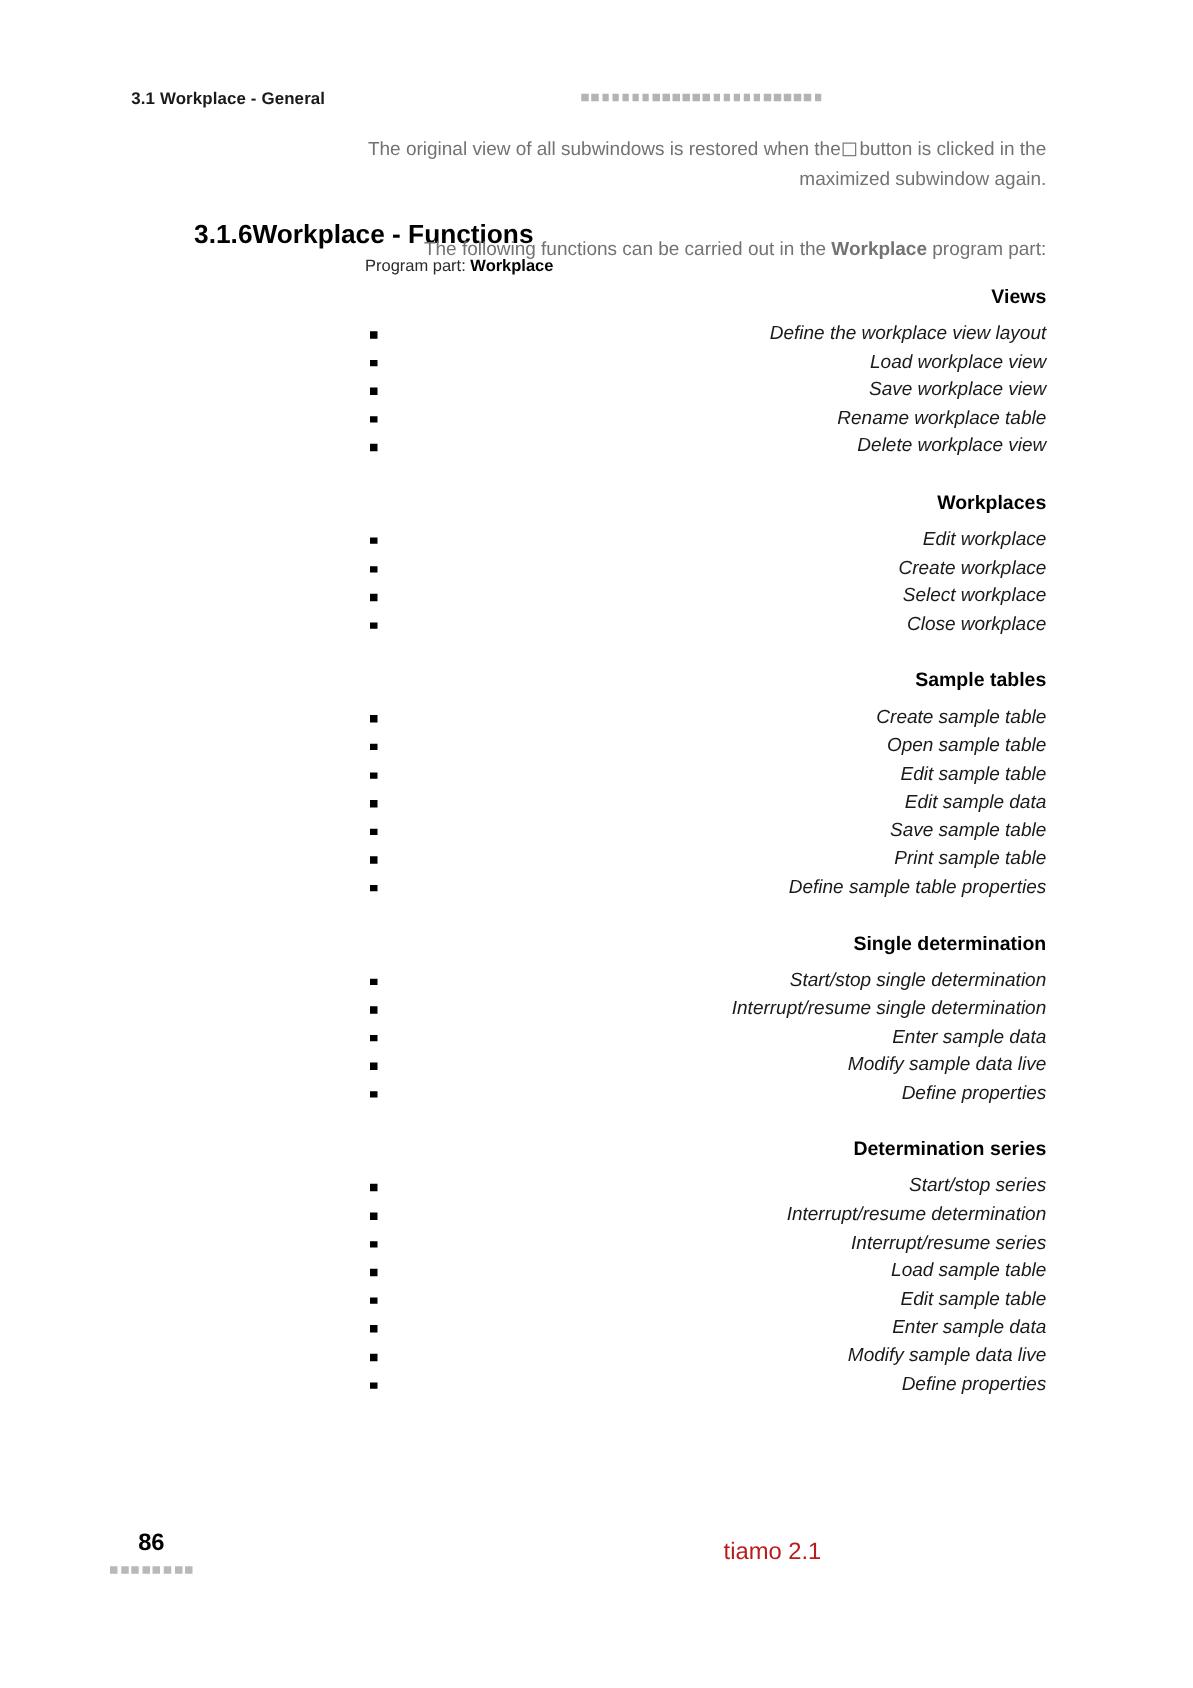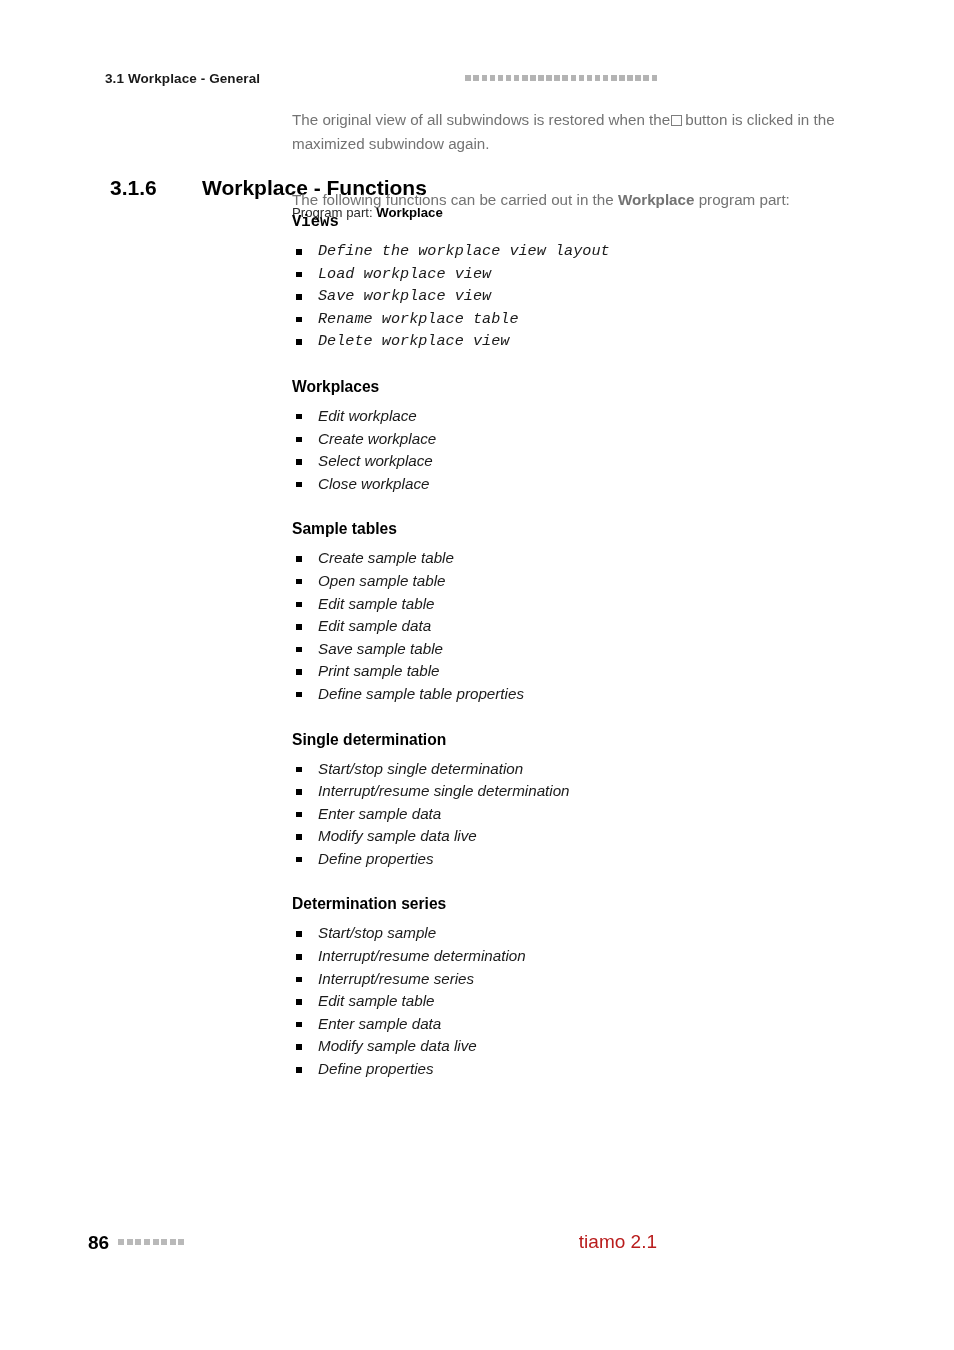--- a/index.html
+++ b/index.html
@@ -14,20 +14,21 @@
     font-family: "Liberation Sans", sans-serif;
     color: #1a1a1a;
     overflow: hidden;
   }
 
   .page {
     position: absolute;
     inset: 0;
     width: 762px;
     height: 1350px;
+    text-align: right;
   }
 
   
   .header {
     position: absolute;
     top: 66px;
     left: 105px;
     right: 105px;
     height: 24px;
     display: flex;
@@ -111,21 +112,21 @@
     position: absolute;
     left: 292px;
     top: 205px;
     font-size: 13.2px;
     color: #2b2b2b;
   }
   .program-part b { font-weight: 700; color: #000; }
 
   
   .group { margin-top: 24px; }
-  .group:first-of-type { margin-top: 0; font-family: Liberation Mono, monospace; }
+  .group:first-of-type { margin-top: 16px; }
   .group-title {
     font-size: 15.6px;
     font-weight: 700;
     color: #000;
     margin: 0 0 8px 0;
     line-height: 20px;
   }
   ul.items {
     list-style: none;
     margin: 0;
@@ -158,20 +159,21 @@
     right: 105px;
     height: 22px;
     display: flex;
     align-items: center;
     justify-content: space-between;
   }
   .footer-left {
     display: flex;
     align-items: center;
     gap: 9px;
+    flex-direction: column;
   }
   .page-number {
     font-size: 19px;
     font-weight: 700;
     color: #000;
     line-height: 1;
   }
   .footer-right {
     font-size: 19px;
     color: #b91c1c;
@@ -272,23 +274,24 @@
             <li>Start/stop single determination</li>
             <li>Interrupt/resume single determination</li>
             <li>Enter sample data</li>
             <li>Modify sample data live</li>
             <li>Define properties</li>
           </ul>
         </div>
         <div class="group">
           <div class="group-title">Determination series</div>
           <ul class="items">
-            <li>Start/stop sample</li>
+            <li>Start/stop series</li>
             <li>Interrupt/resume determination</li>
             <li>Interrupt/resume series</li>
+            <li>Load sample table</li>
             <li>Edit sample table</li>
             <li>Enter sample data</li>
             <li>Modify sample data live</li>
             <li>Define properties</li>
           </ul>
         </div>
       </div>
 
   </div>
 

